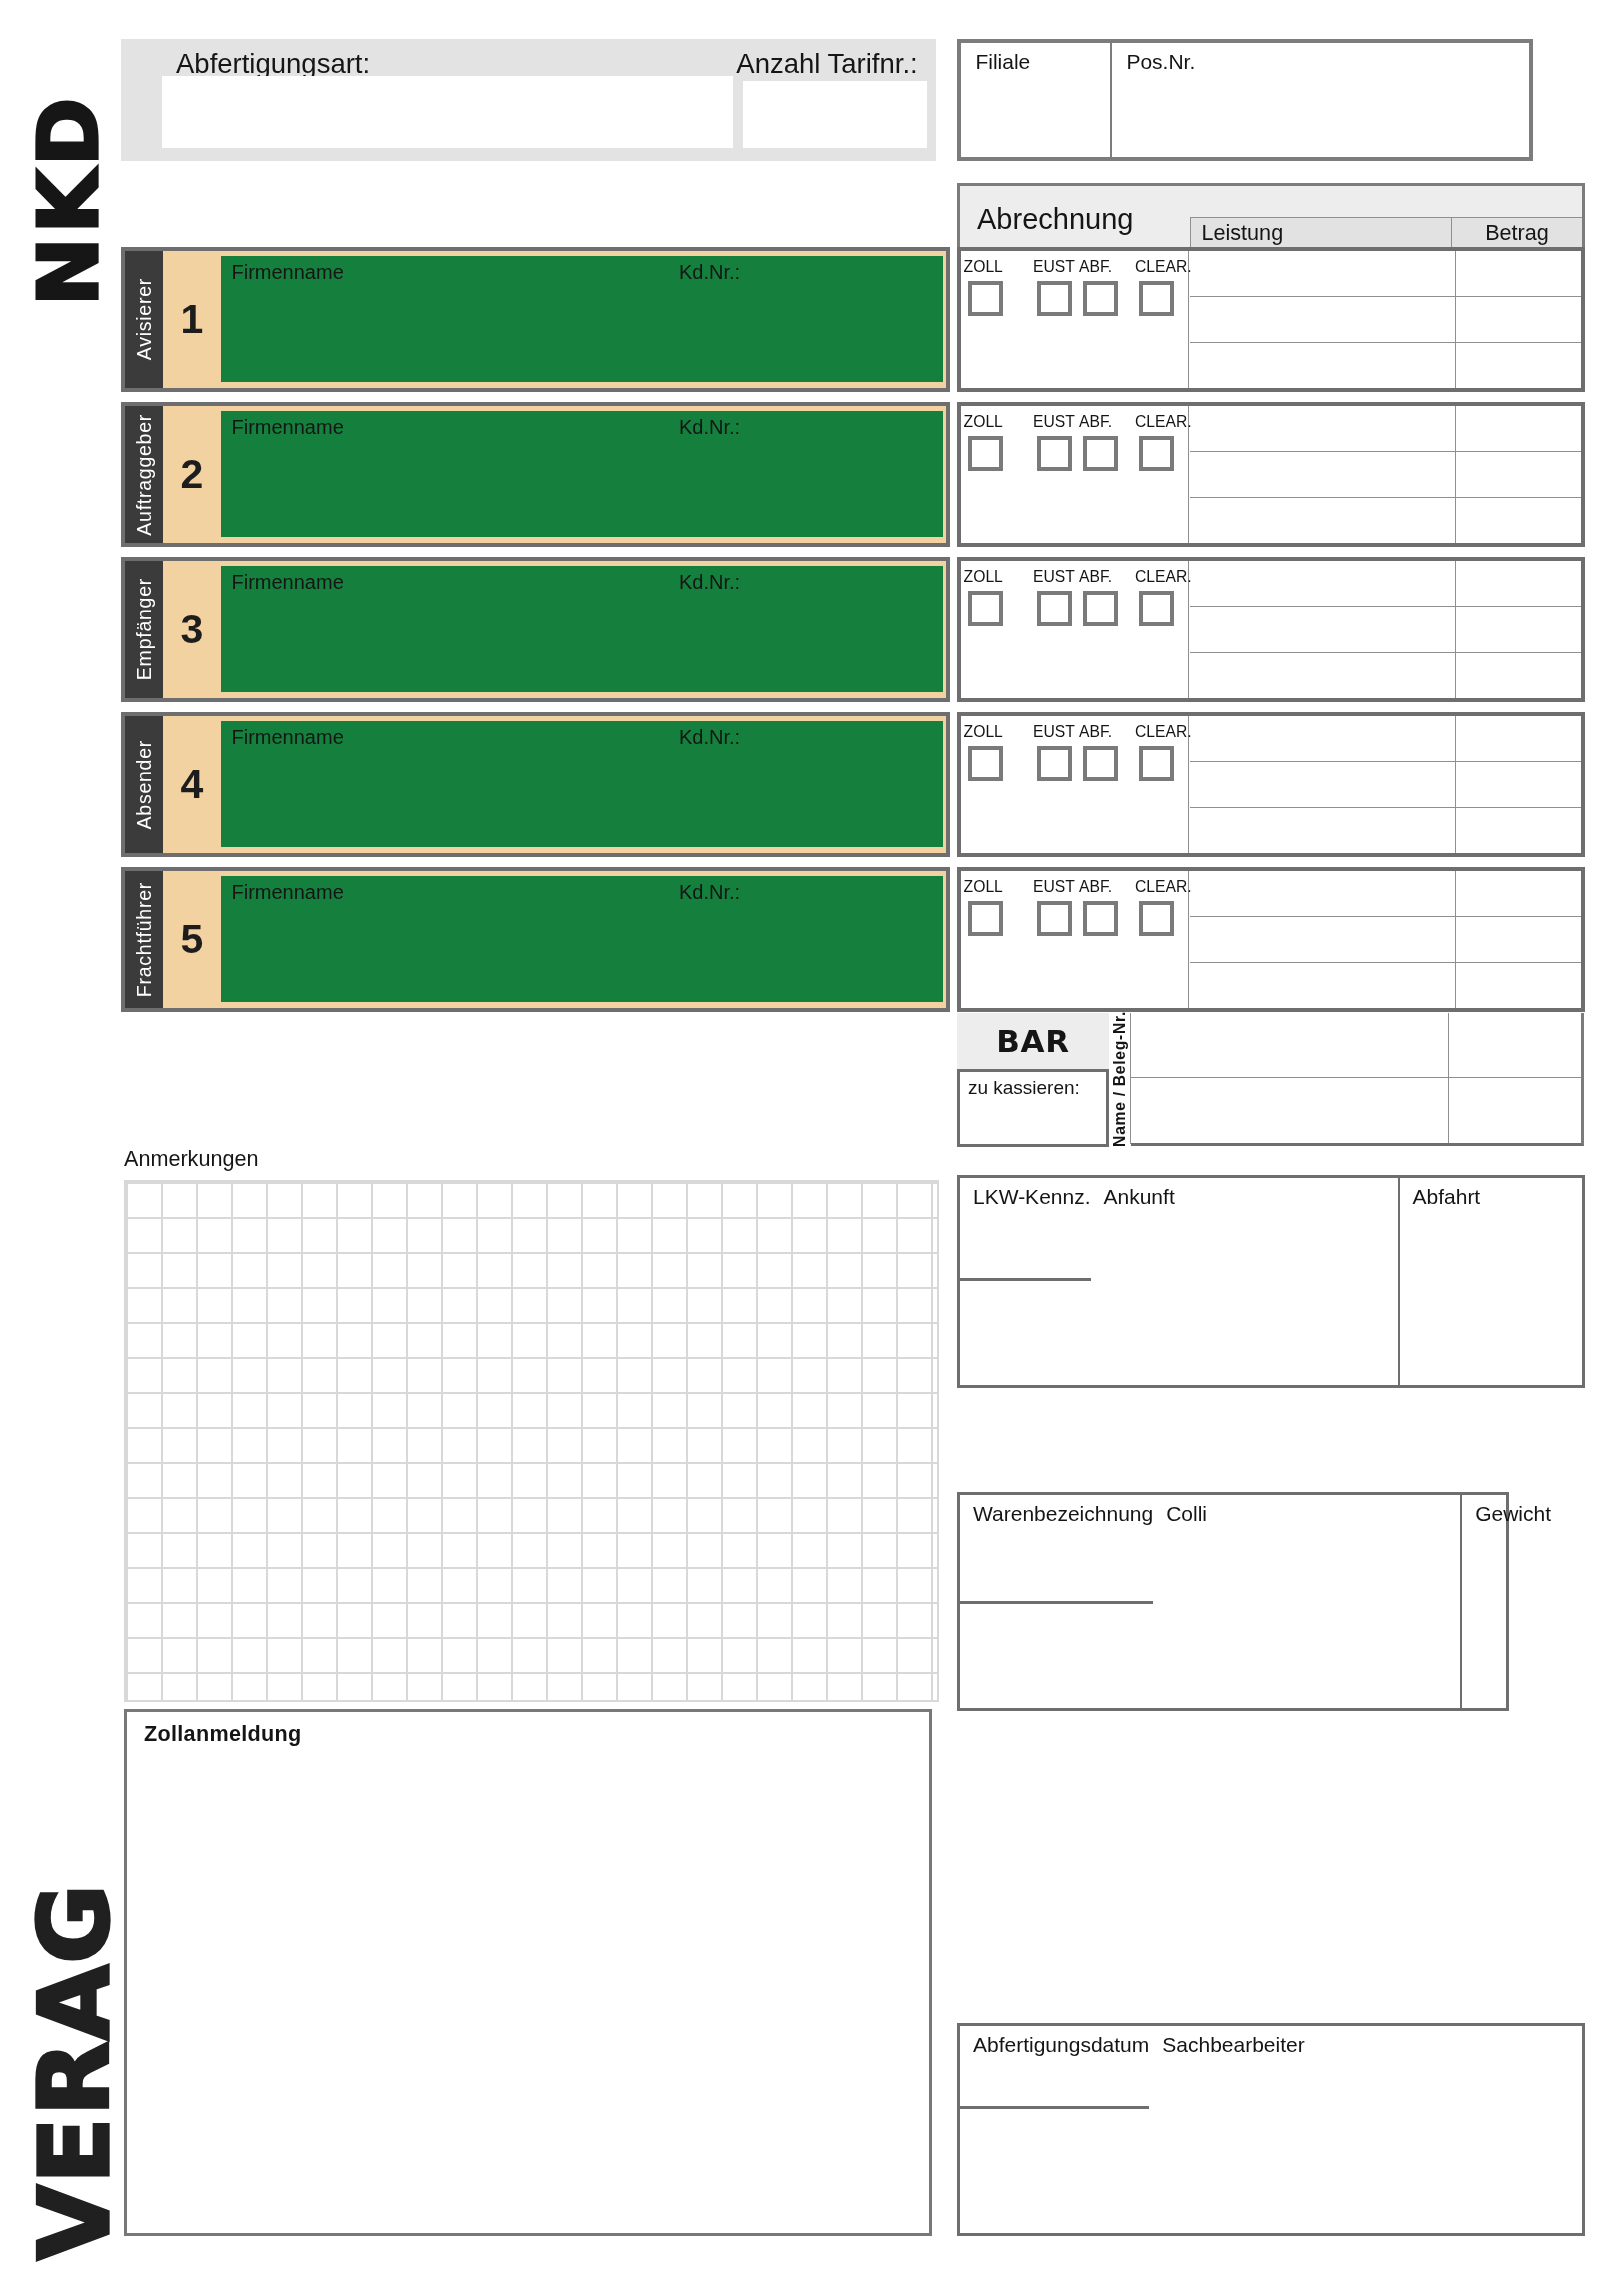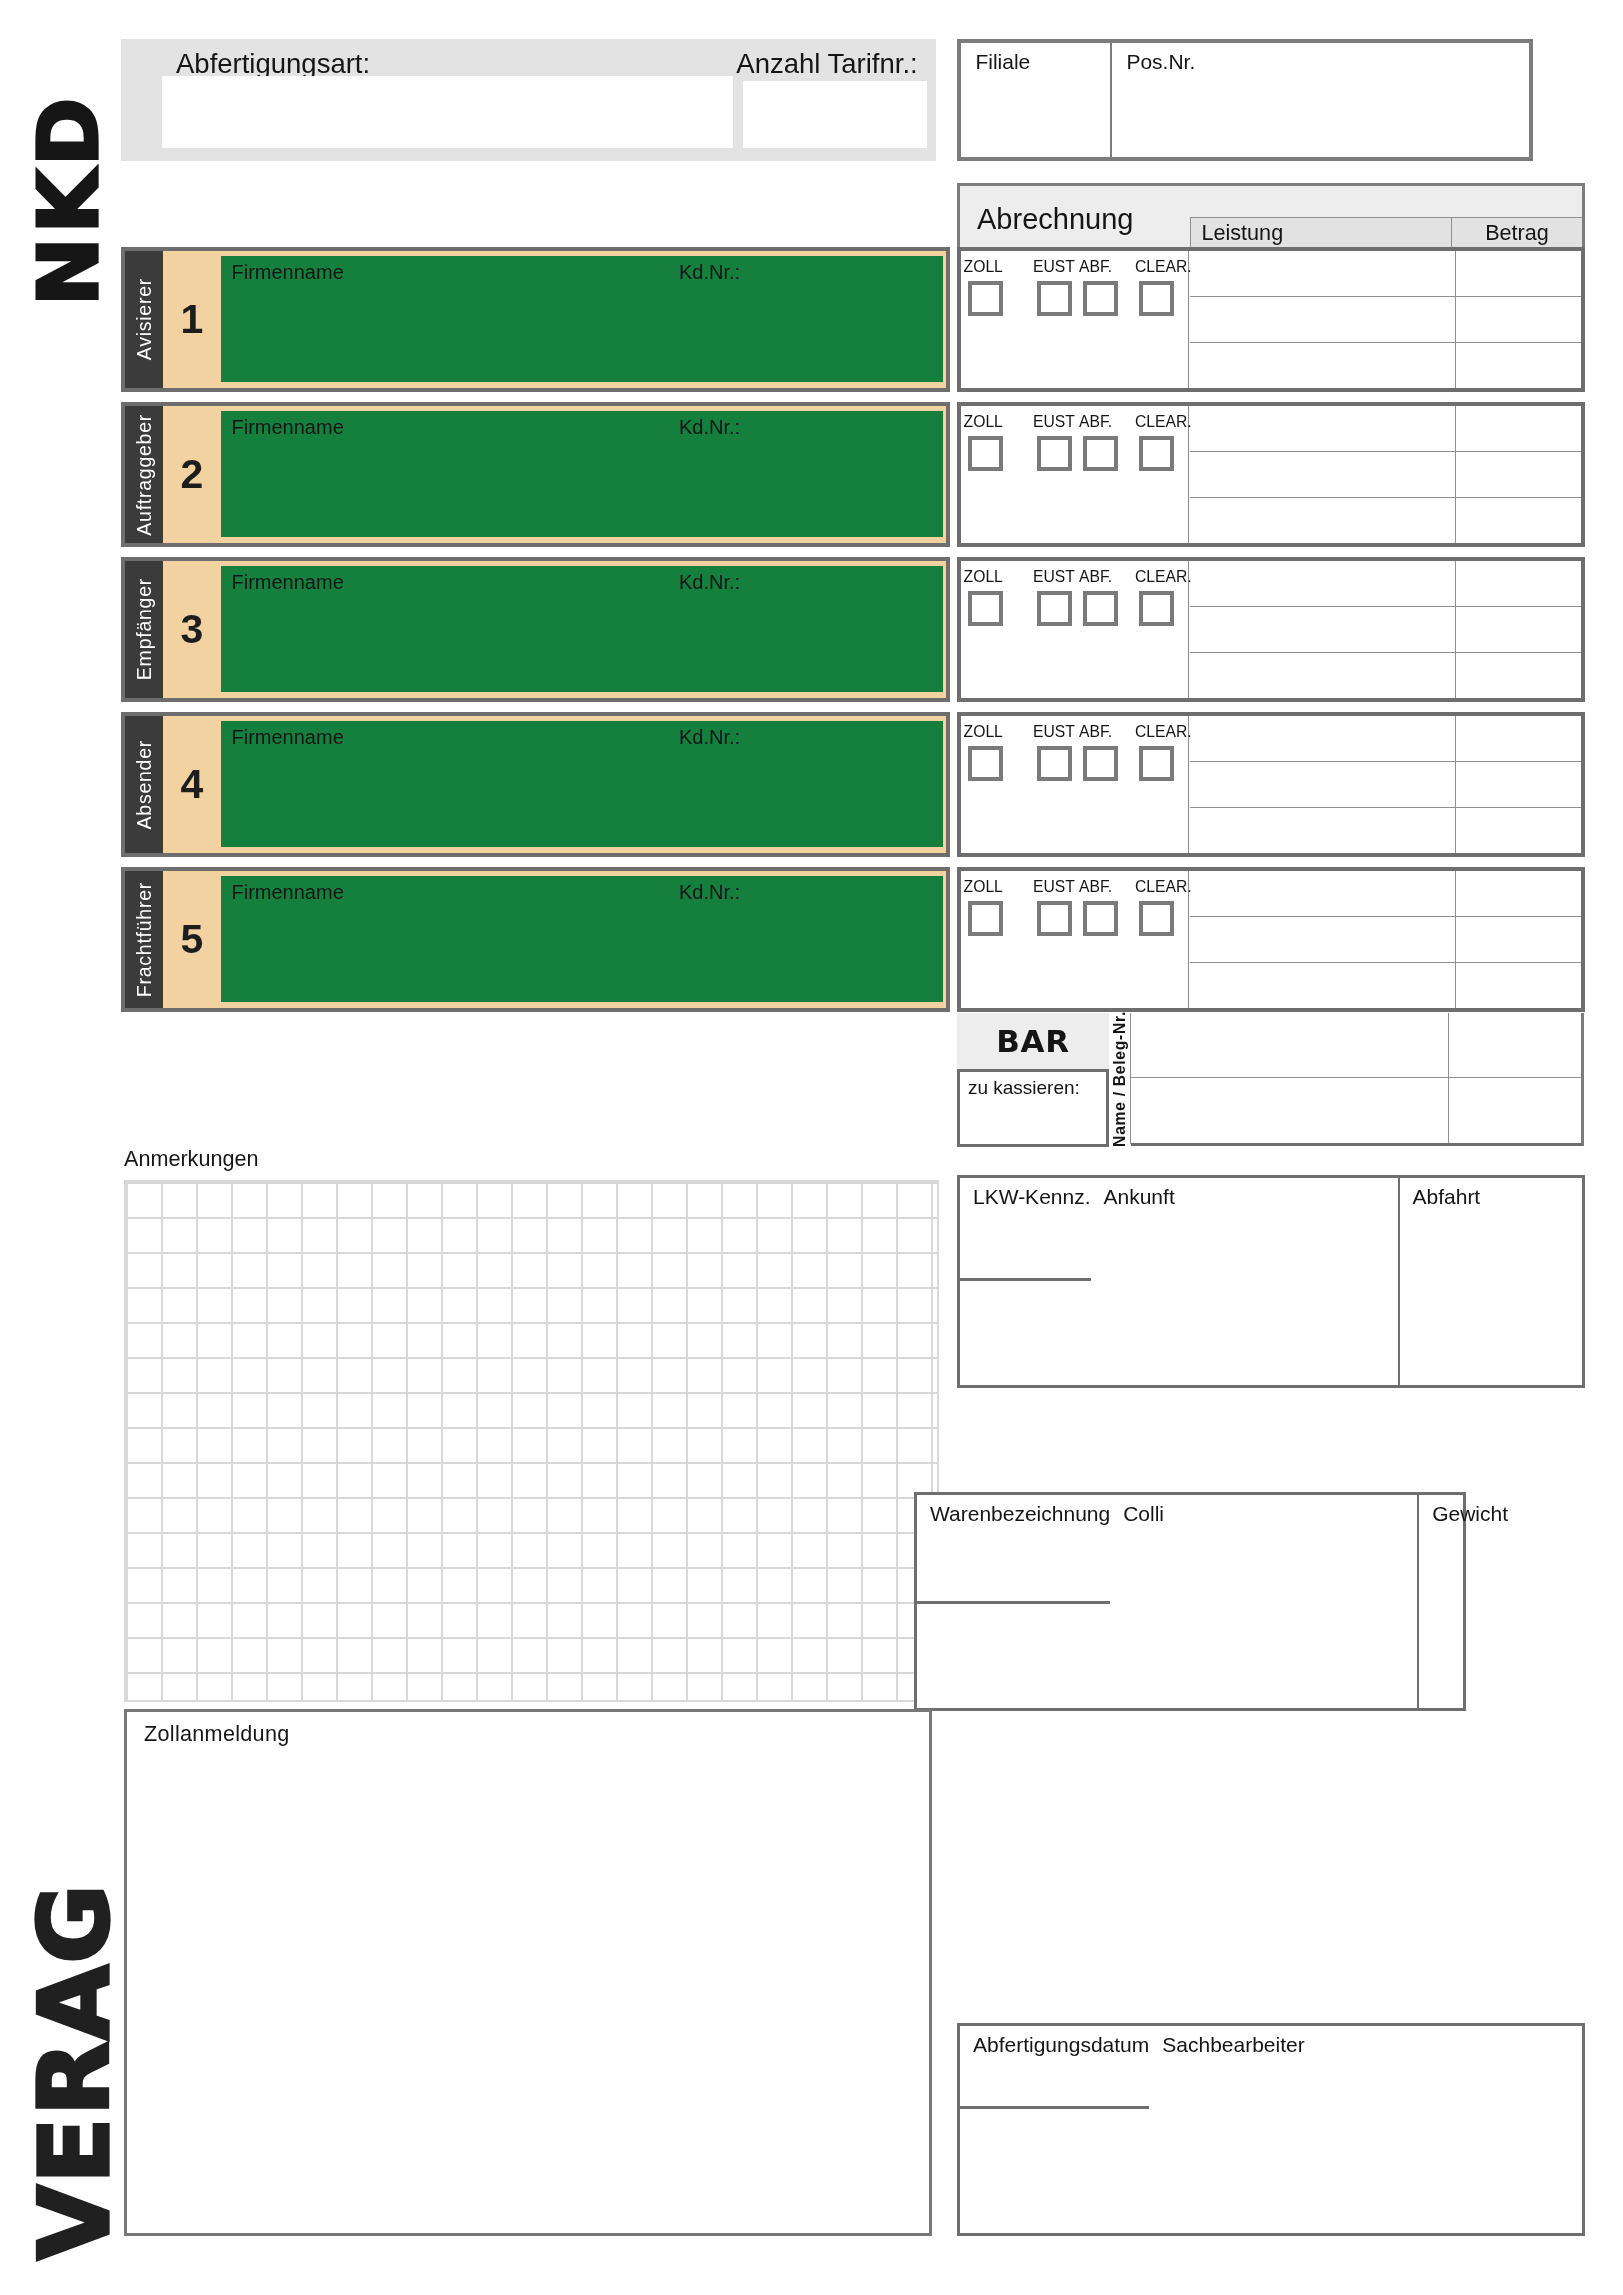--- a/index.html
+++ b/index.html
@@ -85,36 +85,36 @@
   
   .anm-label{left:124px;top:1146px;font-size:21.6px}
   .anm-grid{left:124px;top:1180px;width:815px;height:522px;border:2px solid #d8d8d8;
     background-image:
       repeating-linear-gradient(to right,#d8d8d8 0 2px,transparent 2px 35px),
       repeating-linear-gradient(to bottom,#d8d8d8 0 2px,transparent 2px 35px)}
 
   
   .panel{border:3.9px solid #6e6e6e;background:#fff}
   .lkw-block{left:957px;top:1175px;width:628px;height:213px}
-  .ware-block{left:914px;top:1492px;width:552px;height:219px}
+  .ware-block{left:957px;top:1492px;width:552px;height:219px}
   .abfdat-block{left:957px;top:2023px;width:628px;height:213px}
   .tcell{border-bottom:3.9px solid #6e6e6e;padding:6.5px 0 0 13px;font-size:21px}
   .lkw-block .tcell{height:103px}
   .ware-block .tcell{height:109px}
   .abfdat-block .tcell{height:83px}
   .brow{display:flex;flex:1}
   .bcell-l{width:309px;border-right:2px solid #6e6e6e;padding:6.5px 0 0 13px;font-size:21px}
   .bcell-r{flex:1;padding:6.5px 0 0 13px;font-size:21px}
   .bcell-full{flex:1;padding:6.5px 0 0 13px;font-size:21px}
   .vwrap{display:flex;flex-direction:row}
 
   
   .zoll-box{left:124px;top:1709px;width:808px;height:527px;border:3.3px solid #787878;background:#fff;
             padding:9.2px 0 0 17px}
-  .zoll-box .lbl{font-size:21.6px;font-weight:normal;letter-spacing:0.3px}
+  .zoll-box .lbl{font-size:21.6px;font-weight:bold;letter-spacing:0.3px}
 </style>
 </head>
 <body>
 
 <div class="page">
 
   <div class="abs vtext brand-top">NKD</div>
   <div class="abs vtext brand-bottom">VERAG</div>
   <div class="abs vtext brand-sub">SPEDITION AG</div>
 

